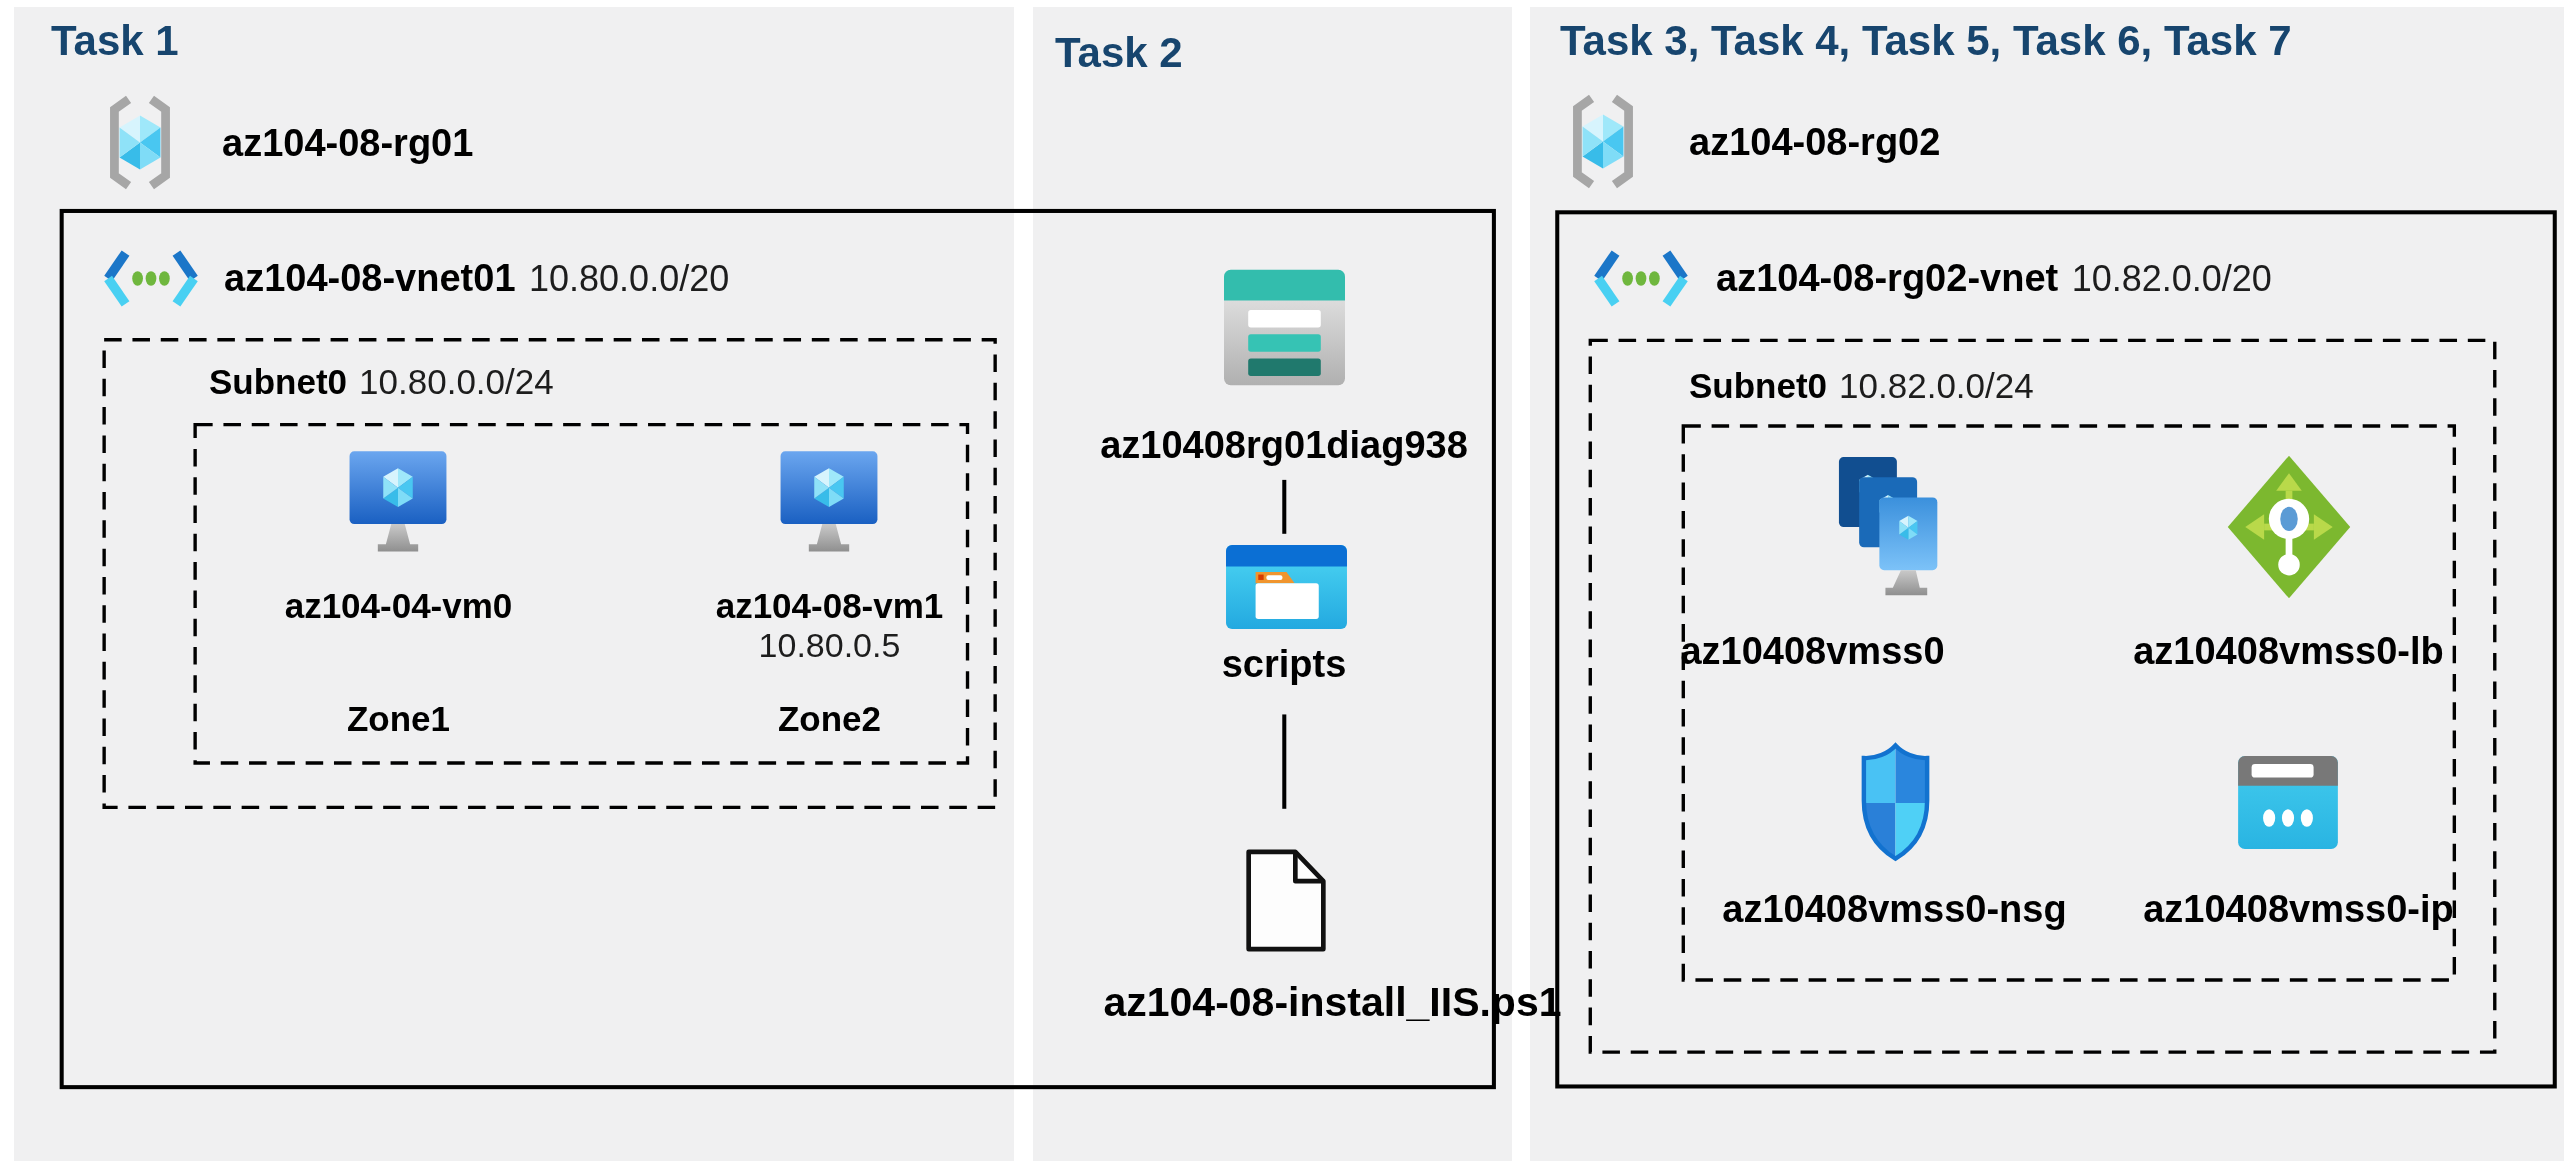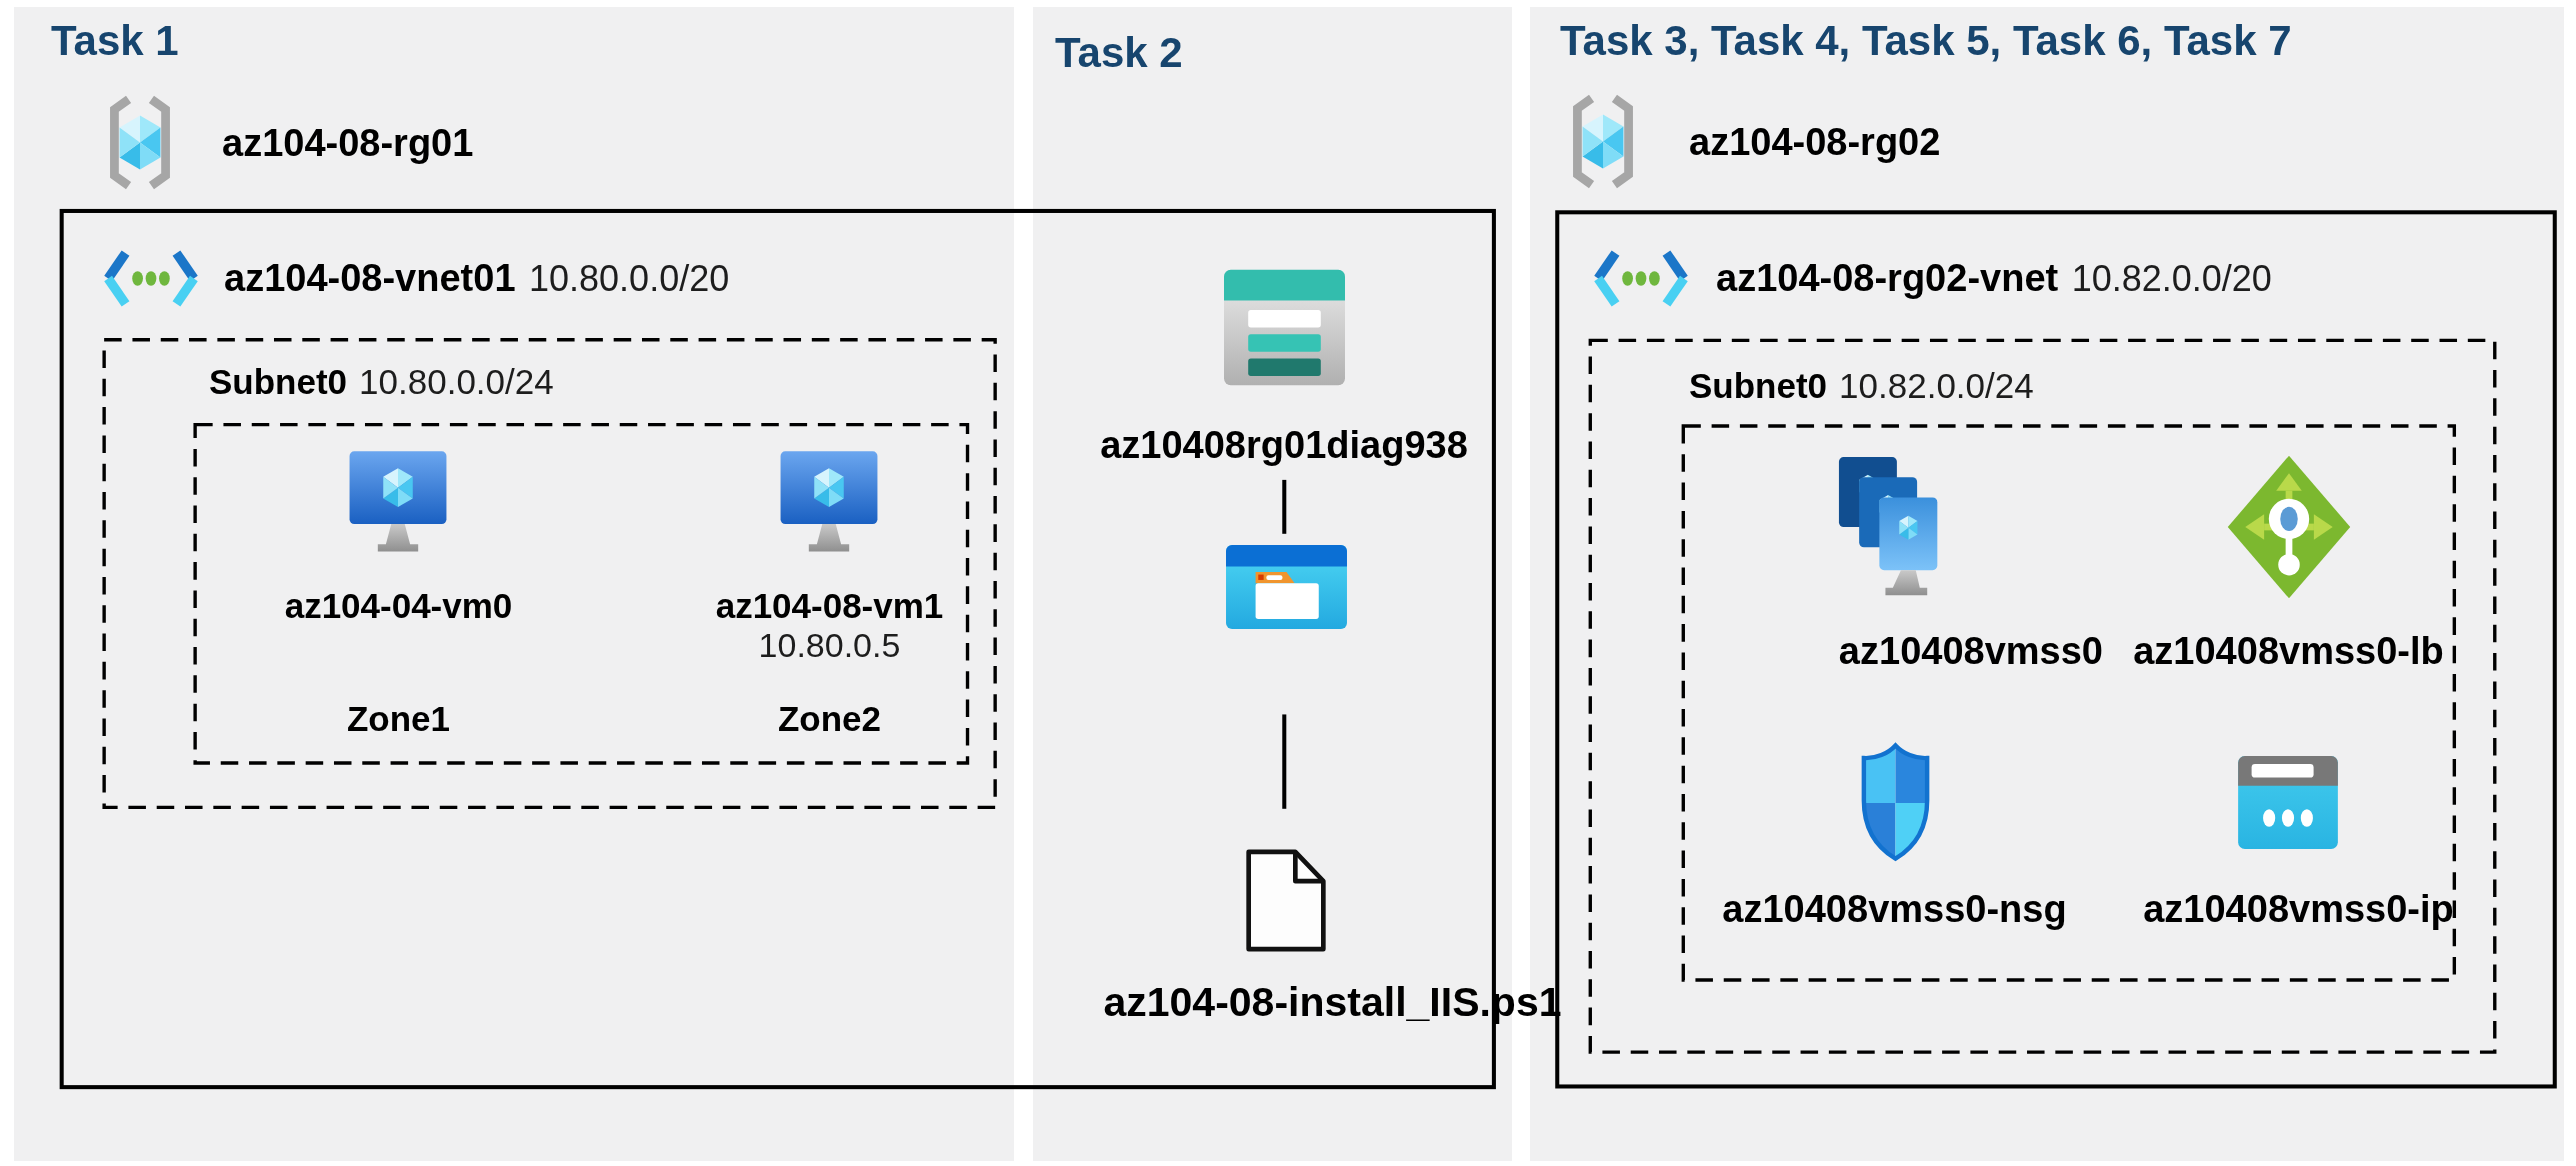--- a/index.html
+++ b/index.html
@@ -150,20 +150,21 @@
   <div class="lbl res-name center" style="left:1048px;width:472px;top:426px;">az10408rg01diag938</div>
 
   <svg class="icon" style="left:1226px;top:545px;" width="121" height="84" viewBox="0 0 180 125">
     <rect x="0" y="0" width="180" height="125" rx="9" fill="url(#gradFold)"></rect>
     <path d="M9,0 h162 a9,9 0 0 1 9,9 v23 H0 V9 a9,9 0 0 1 9,-9 z" fill="#0b6fd4"></path>
     <polygon points="44,40 90,40 102,57 44,57" fill="#f0952f"></polygon>
     <rect x="48" y="44" width="8" height="8" fill="#d83b01"></rect>
     <rect x="60" y="45" width="24" height="7" rx="3" fill="#ffffff"></rect>
     <rect x="44" y="57" width="94" height="53" rx="4" fill="#ffffff"></rect>
   </svg>
+  <div class="lbl res-name center" style="left:1048px;width:472px;top:645px;">scripts</div>
 
   <svg class="icon" style="left:1242px;top:846px;" width="88" height="109" viewBox="0 0 132 162">
     <path d="M10,8 H80 L122,52 V154 H10 Z" fill="#fdfdfd" stroke="#111" stroke-width="7" stroke-linejoin="round"></path>
     <path d="M80,8 V52 H122" fill="none" stroke="#111" stroke-width="7" stroke-linejoin="round"></path>
   </svg>
   <div class="lbl file-name center" style="left:1033px;width:503px;top:982px;">az104-08-install_IIS.ps1</div>
 
   
   <div class="title" style="left:1560px;top:17.5px;">Task 3, Task 4, Task 5, Task 6, Task 7</div>
 
@@ -194,21 +195,21 @@
   
   <svg class="icon" style="left:1824px;top:457px;" width="135" height="155" viewBox="0 0 200 230">
     <rect x="22" y="0" width="86" height="104" rx="7" fill="#114e90"></rect>
     <use href="#crystal" x="50" y="24" width="30" height="38"></use>
     <rect x="52" y="30" width="86" height="104" rx="7" fill="#1a6ab8"></rect>
     <use href="#crystal" x="80" y="54" width="30" height="38"></use>
     <rect x="82" y="60" width="86" height="108" rx="7" fill="url(#gradVmssFront)"></rect>
     <use href="#crystal" x="109" y="84" width="32" height="42"></use>
     <path d="M114,168 h22 l6,26 h11 v11 h-62 v-11 h11 z" fill="url(#gradStand)"></path>
   </svg>
-  <div class="lbl res-name center" style="left:1698px;width:405px;top:632px;text-align:right;">az10408vmss0</div>
+  <div class="lbl res-name center" style="left:1610px;width:405px;top:632px;">az10408vmss0</div>
 
   
   <svg class="icon" style="left:2225px;top:453px;" width="128" height="148" viewBox="0 0 190 220">
     <polygon points="95,4 186,110 95,216 4,110" fill="#7cb82f"></polygon>
     <polygon points="95,30 76,56 114,56" fill="#b9d94a"></polygon>
     <rect x="90" y="56" width="10" height="40" fill="#b9d94a"></rect>
     <polygon points="30,110 58,91 58,129" fill="#b9d94a"></polygon>
     <rect x="58" y="105" width="36" height="10" fill="#b9d94a"></rect>
     <polygon points="160,110 132,91 132,129" fill="#b9d94a"></polygon>
     <rect x="96" y="105" width="36" height="10" fill="#b9d94a"></rect>

